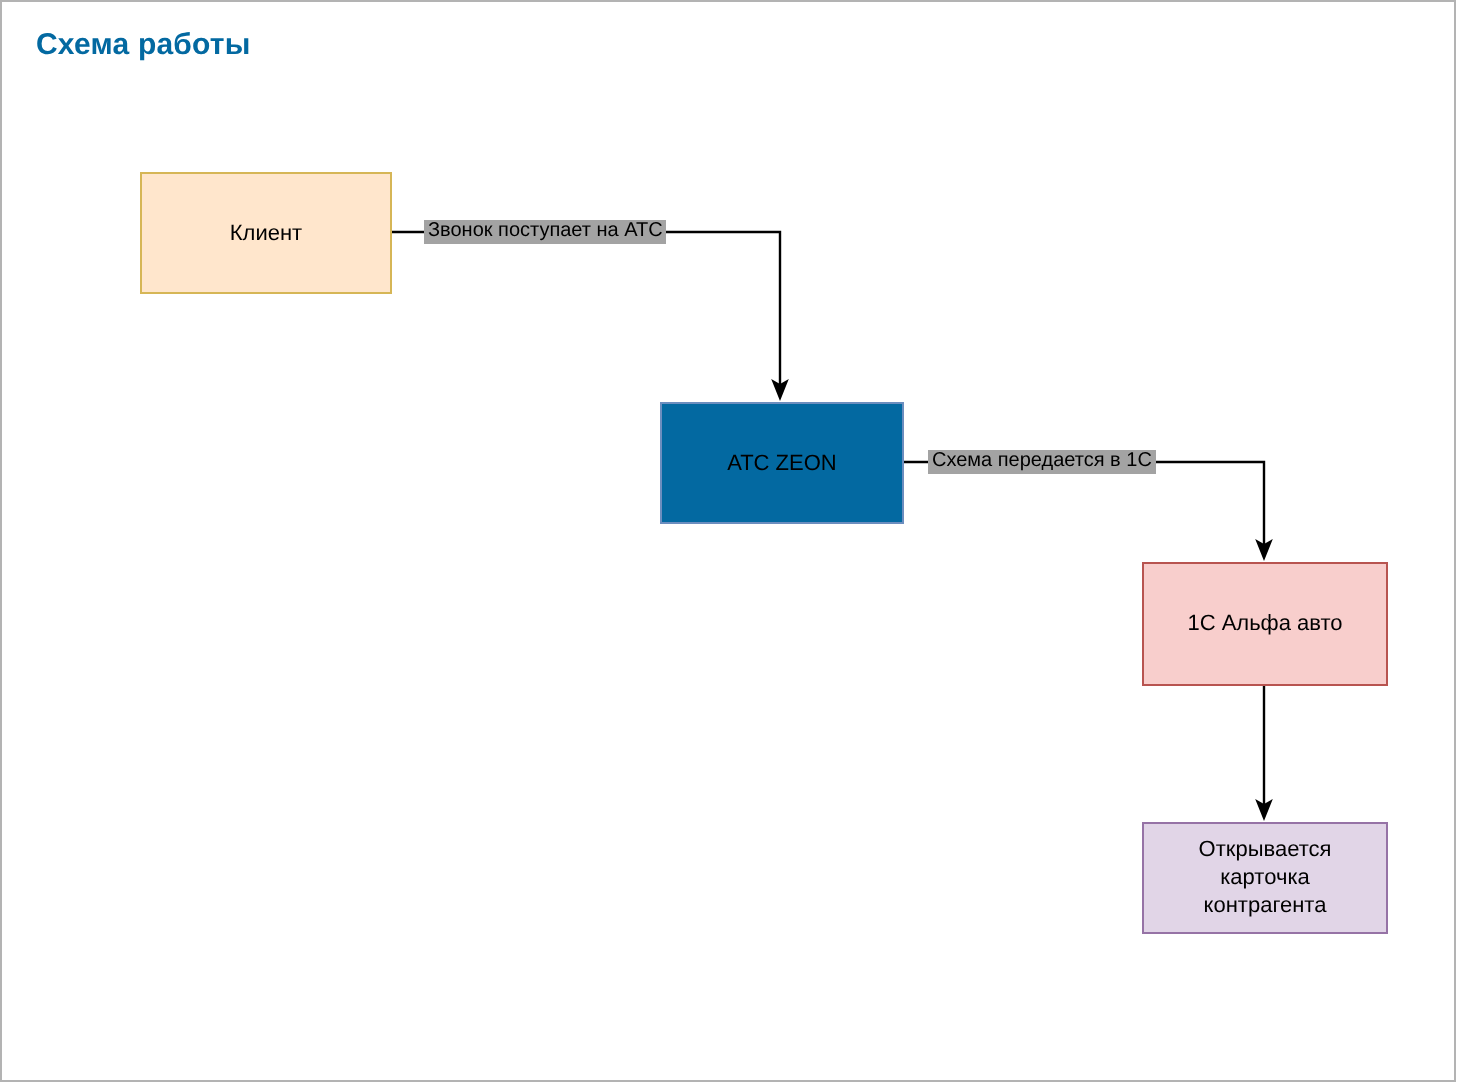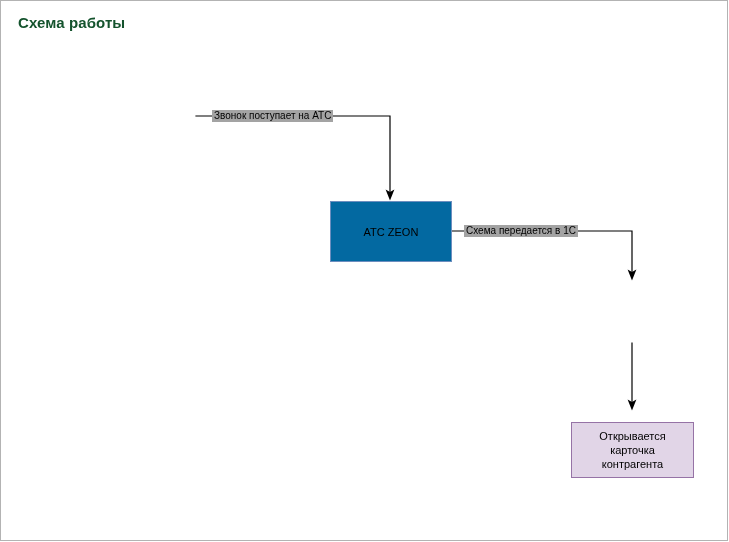--- a/index.html
+++ b/index.html
@@ -31,21 +31,21 @@
     box-sizing: border-box;
     pointer-events: none;
   }
 
   .diagram-title {
     position: absolute;
     left: 18px;
     top: 14px;
     font-size: 15px;
     font-weight: bold;
-    color: #14532d;
+    color: #0369a1;
     letter-spacing: 0.1px;
     white-space: nowrap;
   }
 
   
   .node {
     position: absolute;
     box-sizing: border-box;
     border-width: 1px;
     border-style: solid;
@@ -70,21 +70,21 @@
   .node-pbx {
     left: 330px; top: 201px; width: 122px; height: 61px;
     background: #0369a1; border-color: #6c8ebf;
   }
   .node-erp {
     left: 571px; top: 281px; width: 123px; height: 62px;
     background: #f8cecc; border-color: #b85450;
   }
   .node-card {
     left: 571px; top: 411px; width: 123px; height: 56px;
-    background: #e1d5e7; border-color: #9673a6; margin-top: 11px;
+    background: #e1d5e7; border-color: #9673a6;
   }
 
   
   .connector-layer {
     position: absolute;
     left: 0; top: 0;
     width: 729px; height: 542px;
     pointer-events: none;
   }
   .edge-path {
@@ -136,25 +136,31 @@
     <g>
       <path class="edge-path" d="M 632 343 L 632 403"></path>
       <path class="edge-arrowhead" d="M 632 410.5 L 627.6 399.5 L 632 402 L 636.4 399.5 Z"></path>
     </g>
   </svg>
 
   <div class="edge-label edge-label-call-to-pbx">Звонок поступает на АТС</div>
 
   <div class="edge-label edge-label-call-to-1c">Схема передается в 1С</div>
 
+  <div class="node node-client">
+    <span class="node-label">Клиент</span>
+  </div>
 
   <div class="node node-pbx">
     <span class="node-label">АТС ZEON</span>
   </div>
 
+  <div class="node node-erp">
+    <span class="node-label">1С Альфа авто</span>
+  </div>
 
   <div class="node node-card">
     <span class="node-label">Открывается
 карточка
 контрагента</span>
   </div>
 
 </div>
 
 </body></html>

